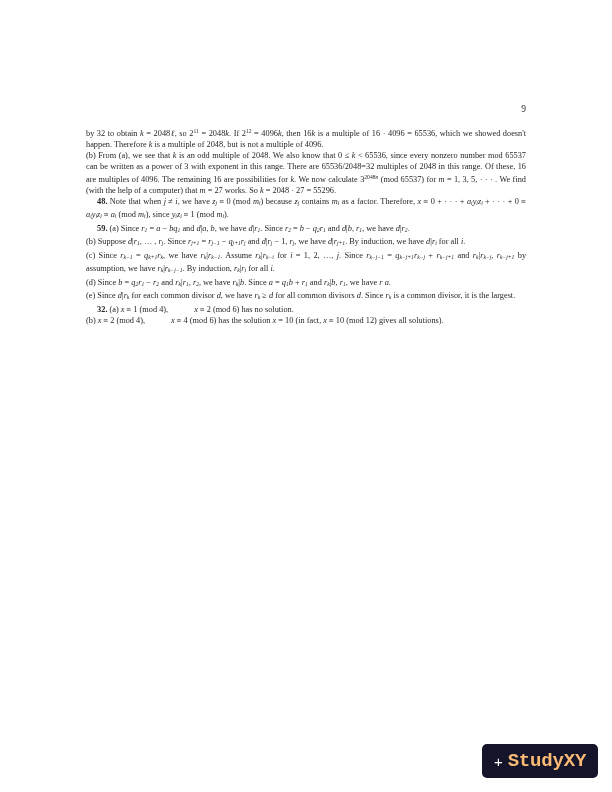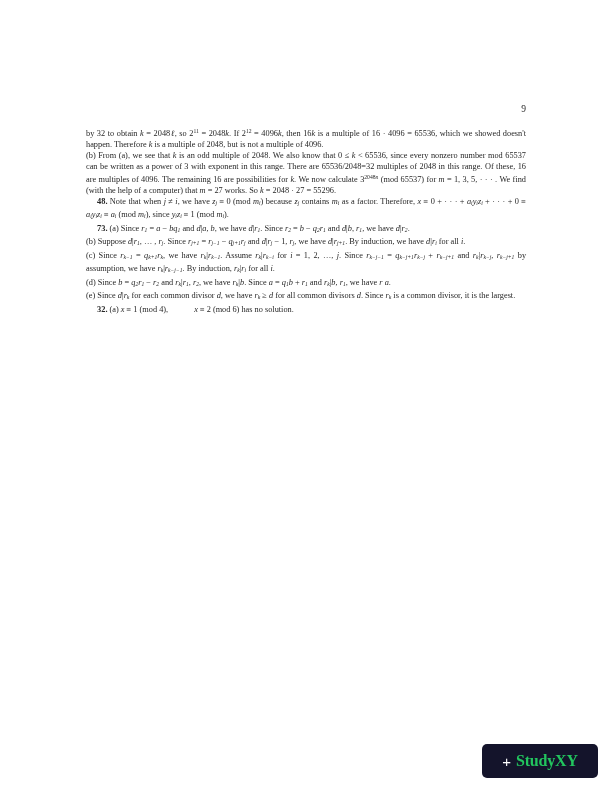--- a/index.html
+++ b/index.html
@@ -81,23 +81,23 @@
     gap: 5px;
   }
   .watermark .plus {
     color: #ffffff;
     font-family: "Liberation Sans", sans-serif;
     font-size: 15px;
     line-height: 1;
     font-weight: 400;
   }
   .watermark .brand {
-    color: #22c55e;
-    font-family: Liberation Serif, serif;
-    font-size: 16px;
+    color: #fdba74;
+    font-family: Liberation Mono, monospace;
+    font-size: 19px;
     font-weight: 700;
     letter-spacing: -0.2px;
   }
 </style>
 </head>
 <body>
 
 <div class="page">
 
   <div class="page-number">9</div>
@@ -111,21 +111,21 @@
     <p class="para">
       (b) From (a), we see that <span class="math">k</span> is an odd multiple of 2048. We also know that 0 ≤ <span class="math">k</span> &lt; 65536, since every nonzero number mod 65537 can be written as a power of 3 with exponent in this range. There are 65536/2048=32 multiples of 2048 in this range. Of these, 16 are multiples of 4096. The remaining 16 are possibilities for <span class="math">k</span>. We now calculate 3<sup class="math-up">2048<span class="math">n</span></sup> (mod 65537) for <span class="math">m</span> = 1, 3, 5, · · · . We find (with the help of a computer) that <span class="math">m</span> = 27 works. So <span class="math">k</span> = 2048 · 27 = 55296.
     </p>
 
     <p class="para indented">
       <span class="exnum">48.</span>
       Note that when <span class="math">j</span> ≠ <span class="math">i</span>, we have <span class="math">z<sub>j</sub></span> ≡ 0 (mod <span class="math">m<sub>i</sub></span>) because <span class="math">z<sub>j</sub></span> contains <span class="math">m<sub>i</sub></span> as a factor. Therefore, <span class="math">x</span> ≡ 0 + · · · + <span class="math">a<sub>i</sub>y<sub>i</sub>z<sub>i</sub></span> + · · · + 0 ≡ <span class="math">a<sub>i</sub>y<sub>i</sub>z<sub>i</sub></span> ≡ <span class="math">a<sub>i</sub></span> (mod <span class="math">m<sub>i</sub></span>), since <span class="math">y<sub>i</sub>z<sub>i</sub></span> ≡ 1 (mod <span class="math">m<sub>i</sub></span>).
     </p>
 
     <p class="para indented">
-      <span class="exnum">73.</span>
+      <span class="exnum">59.</span>
       (a) Since <span class="math">r</span><sub>1</sub> = <span class="math">a</span> − <span class="math">bq</span><sub>1</sub> and <span class="math">d</span>|<span class="math">a</span>, <span class="math">b</span>, we have <span class="math">d</span>|<span class="math">r</span><sub>1</sub>. Since <span class="math">r</span><sub>2</sub> = <span class="math">b</span> − <span class="math">q</span><sub>2</sub><span class="math">r</span><sub>1</sub> and <span class="math">d</span>|<span class="math">b</span>, <span class="math">r</span><sub>1</sub>, we have <span class="math">d</span>|<span class="math">r</span><sub>2</sub>.
     </p>
 
     <p class="para">
       (b) Suppose <span class="math">d</span>|<span class="math">r</span><sub>1</sub>, … , <span class="math">r<sub>j</sub></span>. Since <span class="math">r</span><sub>j+1</sub> = <span class="math">r</span><sub>j−1</sub> − <span class="math">q</span><sub>j+1</sub><span class="math">r<sub>j</sub></span> and <span class="math">d</span>|<span class="math">r<sub>j</sub></span> − 1, <span class="math">r<sub>j</sub></span>, we have <span class="math">d</span>|<span class="math">r</span><sub>j+1</sub>. By induction, we have <span class="math">d</span>|<span class="math">r<sub>i</sub></span> for all <span class="math">i</span>.
     </p>
 
     <p class="para">
       (c) Since <span class="math">r</span><sub>k−1</sub> = <span class="math">q</span><sub>k+1</sub><span class="math">r<sub>k</sub></span>, we have <span class="math">r<sub>k</sub></span>|<span class="math">r</span><sub>k−1</sub>. Assume <span class="math">r<sub>k</sub></span>|<span class="math">r</span><sub>k−i</sub> for <span class="math">i</span> = 1, 2, …, <span class="math">j</span>. Since <span class="math">r</span><sub>k−j−1</sub> = <span class="math">q</span><sub>k−j+1</sub><span class="math">r</span><sub>k−j</sub> + <span class="math">r</span><sub>k−j+1</sub> and <span class="math">r<sub>k</sub></span>|<span class="math">r</span><sub>k−j</sub>, <span class="math">r</span><sub>k−j+1</sub> by assumption, we have <span class="math">r<sub>k</sub></span>|<span class="math">r</span><sub>k−j−1</sub>. By induction, <span class="math">r<sub>k</sub></span>|<span class="math">r<sub>i</sub></span> for all <span class="math">i</span>.
     </p>
@@ -136,20 +136,23 @@
 
     <p class="para">
       (e) Since <span class="math">d</span>|<span class="math">r<sub>k</sub></span> for each common divisor <span class="math">d</span>, we have <span class="math">r<sub>k</sub></span> ≥ <span class="math">d</span> for all common divisors <span class="math">d</span>. Since <span class="math">r<sub>k</sub></span> is a common divisor, it is the largest.
     </p>
 
     <p class="para indented">
       <span class="exnum">32.</span>
       (a) <span class="math">x</span> ≡ 1 (mod 4),<span class="gap-small"></span><span class="math">x</span> ≡ 2 (mod 6) has no solution.
     </p>
 
+    <p class="para">
+      (b) <span class="math">x</span> ≡ 2 (mod 4),<span class="gap-small"></span><span class="math">x</span> ≡ 4 (mod 6) has the solution <span class="math">x</span> = 10 (in fact, <span class="math">x</span> ≡ 10 (mod 12) gives all solutions).
+    </p>
 
   </div>
 
   <div class="watermark">
     <span class="plus">+</span>
     <span class="brand">StudyXY</span>
   </div>
 
 </div>
 

